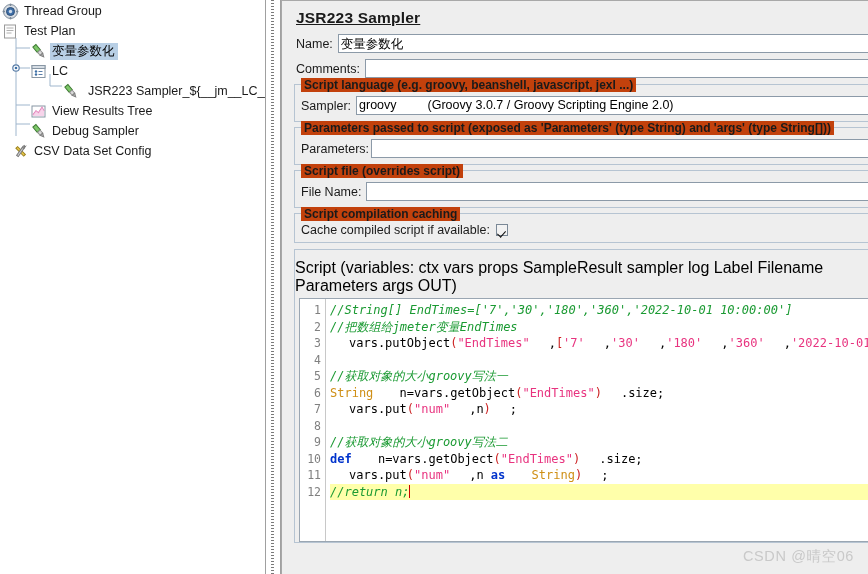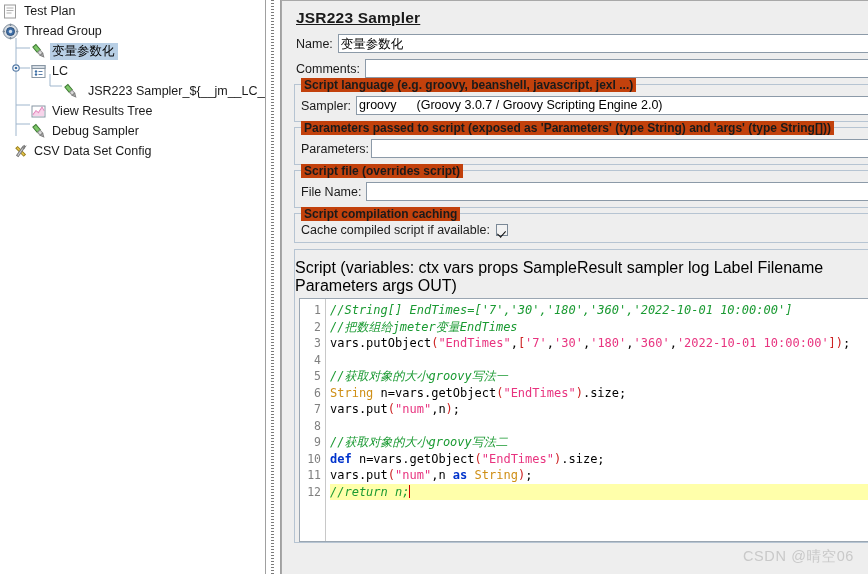--- a/index.html
+++ b/index.html
@@ -204,21 +204,21 @@
     font-family: "DejaVu Sans Mono", "Liberation Mono", monospace;
     font-size: 12px;
     line-height: 16.5px;
     white-space: pre;
     overflow: hidden;
     position: relative;
   }
   .code-line { height: 16.5px; white-space: pre; }
   .code-line.hl { background: #ffffaa; }
   .tok-comment { color: #1a9a32; font-style: italic; }
-  .tok-plain   { color: #000000; }
+  .tok-plain   { color: #000000; margin-left: 19px; }
   .tok-str     { color: #e8337f; }
   .tok-type    { color: #cf8f16; }
   .tok-kw      { color: #0033cc; font-weight: bold; }
   .tok-punc    { color: #cc2222; }
   .caret {
     display: inline-block;
     width: 1px;
     height: 13px;
     background: #cc0000;
     vertical-align: -2px;
@@ -255,46 +255,46 @@
       <line x1="50" y1="74" x2="50" y2="86" stroke="#9fb6cd" stroke-width="1"></line>
       <line x1="50" y1="86" x2="62" y2="86" stroke="#9fb6cd" stroke-width="1"></line>
 
       <circle cx="16" cy="68" r="3.2" fill="#ffffff" stroke="#5a7ea8" stroke-width="1.2"></circle>
       <circle cx="16" cy="68" r="1.3" fill="#3a6ea5"></circle>
     </svg>
 
     <div class="tree-row" style="padding-left:2px">
       <span class="tree-icon">
         <svg width="17" height="17" viewBox="0 0 17 17">
-          <rect x="2.5" y="2" width="11" height="13" fill="#fdfdfd" stroke="#9a9a9a"></rect>
-          <line x1="4.5" y1="5" x2="11.5" y2="5" stroke="#b0b0b0"></line>
-          <line x1="4.5" y1="7.5" x2="11.5" y2="7.5" stroke="#b0b0b0"></line>
-          <line x1="4.5" y1="10" x2="9.5" y2="10" stroke="#b0b0b0"></line>
-        </svg>
-      </span>
-      <span class="tree-label">Test Plan</span>
-    </div>
-
-    <div class="tree-row" style="padding-left:2px">
-      <span class="tree-icon">
-        <svg width="17" height="17" viewBox="0 0 17 17">
           <circle cx="8.5" cy="8.5" r="7" fill="#d8dde3" stroke="#7c8a99"></circle>
           <circle cx="8.5" cy="8.5" r="4" fill="#3f6fa8" stroke="#2d4f78"></circle>
           <circle cx="8.5" cy="8.5" r="1.7" fill="#cfdcea"></circle>
           <g stroke="#7c8a99" stroke-width="1.4">
             <line x1="8.5" y1="0.6" x2="8.5" y2="3"></line>
             <line x1="8.5" y1="14" x2="8.5" y2="16.4"></line>
             <line x1="0.6" y1="8.5" x2="3" y2="8.5"></line>
             <line x1="14" y1="8.5" x2="16.4" y2="8.5"></line>
           </g>
         </svg>
       </span>
       <span class="tree-label">Thread Group</span>
     </div>
 
+    <div class="tree-row" style="padding-left:2px">
+      <span class="tree-icon">
+        <svg width="17" height="17" viewBox="0 0 17 17">
+          <rect x="2.5" y="2" width="11" height="13" fill="#fdfdfd" stroke="#9a9a9a"></rect>
+          <line x1="4.5" y1="5" x2="11.5" y2="5" stroke="#b0b0b0"></line>
+          <line x1="4.5" y1="7.5" x2="11.5" y2="7.5" stroke="#b0b0b0"></line>
+          <line x1="4.5" y1="10" x2="9.5" y2="10" stroke="#b0b0b0"></line>
+        </svg>
+      </span>
+      <span class="tree-label">Test Plan</span>
+    </div>
+
     <div class="tree-row" style="padding-left:30px">
       <span class="tree-icon">
         <svg width="17" height="17" viewBox="0 0 17 17">
           <g transform="rotate(-40 8.5 8.5)">
             <rect x="7" y="1.5" width="4" height="7" fill="#7ec86a" stroke="#3f7a33"></rect>
             <rect x="7.3" y="8.5" width="3.4" height="4" fill="#d9d9d9" stroke="#909090"></rect>
             <polygon points="7.4,12.5 10.6,12.5 9,16 " fill="#b9b9b9" stroke="#808080"></polygon>
           </g>
         </svg>
       </span>
@@ -385,21 +385,21 @@
       <span class="field-label">Comments:</span>
       <div class="text-input"></div>
     </div>
 
     <div class="group">
       <div class="group-title">Script language (e.g. groovy, beanshell, javascript, jexl ...)</div>
       <div class="field-row" style="padding-left:6px;padding-bottom:1px">
         <span class="field-label">Sampler:</span>
         <div class="text-input" style="display:flex;align-items:center">
           <span>groovy</span>
-          <span style="margin-left:20px">(Groovy 3.0.7 / Groovy Scripting Engine 2.0)</span>
+          <span style="margin-left:31px">(Groovy 3.0.7 / Groovy Scripting Engine 2.0)</span>
         </div>
       </div>
     </div>
 
     <div class="group">
       <div class="group-title">Parameters passed to script (exposed as 'Parameters' (type String) and 'args' (type String[]))</div>
       <div class="field-row" style="padding-left:6px;padding-bottom:1px">
         <span class="field-label">Parameters:</span>
         <div class="text-input" style="margin-left:-3px"></div>
       </div>

